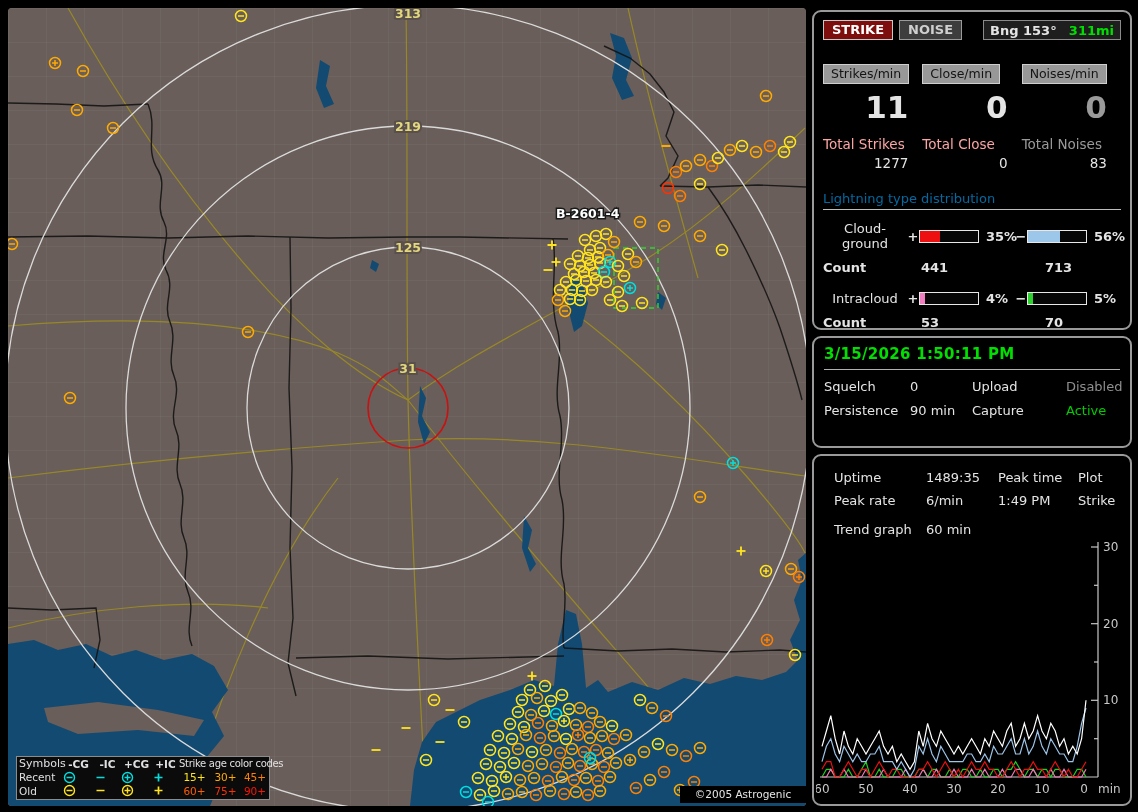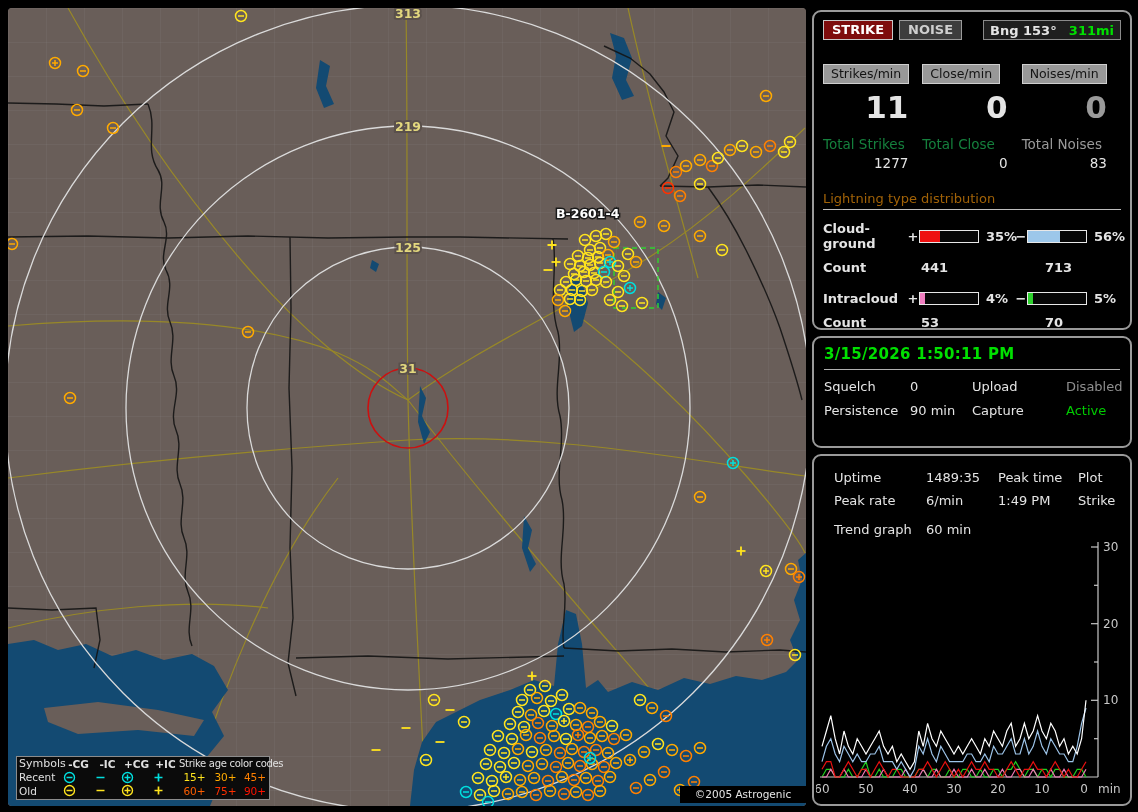--- a/index.html
+++ b/index.html
@@ -41,28 +41,28 @@
   .bng{margin-left:auto;width:138px;height:20px;background:#1e1e1e;border:1px solid #8a8a8a;
     display:flex;justify-content:space-between;align-items:center;padding:8px 6px;
     font-weight:bold;font-size:13px;box-sizing:border-box;}
   .bng .dist{color:#00e000;}
 
   .counters{display:flex;margin-top:24px;}
   .ccol{width:33.33%;display:flex;flex-direction:column;align-items:flex-start;}
   .badge{background:#989898;color:#141414;font-size:12.5px;line-height:16px;padding:1px 7px;
     border:1px solid #cfcfcf;}
   .rate{font-size:31px;font-weight:bold;line-height:38px;align-self:flex-end;padding-right:14px;margin-top:4px;}
-  .tlabel{font-size:13.5px;margin-top:10px;color:#15803d;}
+  .tlabel{font-size:13.5px;margin-top:10px;color:#fca5a5;}
   .tval{font-size:13.5px;align-self:flex-end;padding-right:14px;margin-top:3px;}
   .dimtxt{color:#9a9a9a !important;}
 
-  .dist-title{margin-top:20px;font-size:13px;color:#a16207;border-bottom:1px solid #bdbdbd;padding-bottom:3px;}
+  .dist-title{margin-top:20px;font-size:13px;color:#0369a1;border-bottom:1px solid #bdbdbd;padding-bottom:3px;}
   .drow{display:grid;grid-template-columns:84px 12px 62px 34px 12px 62px 32px;align-items:center;
     margin-top:11px;font-size:13px;}
-  .drow .dlbl{font-weight:bold;font-size:13px;}
+  .drow .dlbl{font-weight:normal;font-size:13px;text-align:center;}
   .sign{font-weight:bold;text-align:center;}
   .bar{width:58px;height:11px;border:1px solid #e8e8e8;background:#060606;position:relative;overflow:hidden;}
   .bar i{position:absolute;left:0;top:0;bottom:0;}
   .pct{font-weight:bold;padding-left:5px;}
   .crow{display:grid;grid-template-columns:98px 124px auto;font-size:13px;font-weight:bold;margin-top:9px;}
 
   .time{color:#00e000;font-weight:bold;font-size:15px;letter-spacing:0.3px;
     border-bottom:1px solid #b0b0b0;padding:3px 0 6px;}
   .srow{display:grid;grid-template-columns:86px 62px 94px auto;font-size:13px;margin-top:9px;}
   .green{color:#00cc00;}

